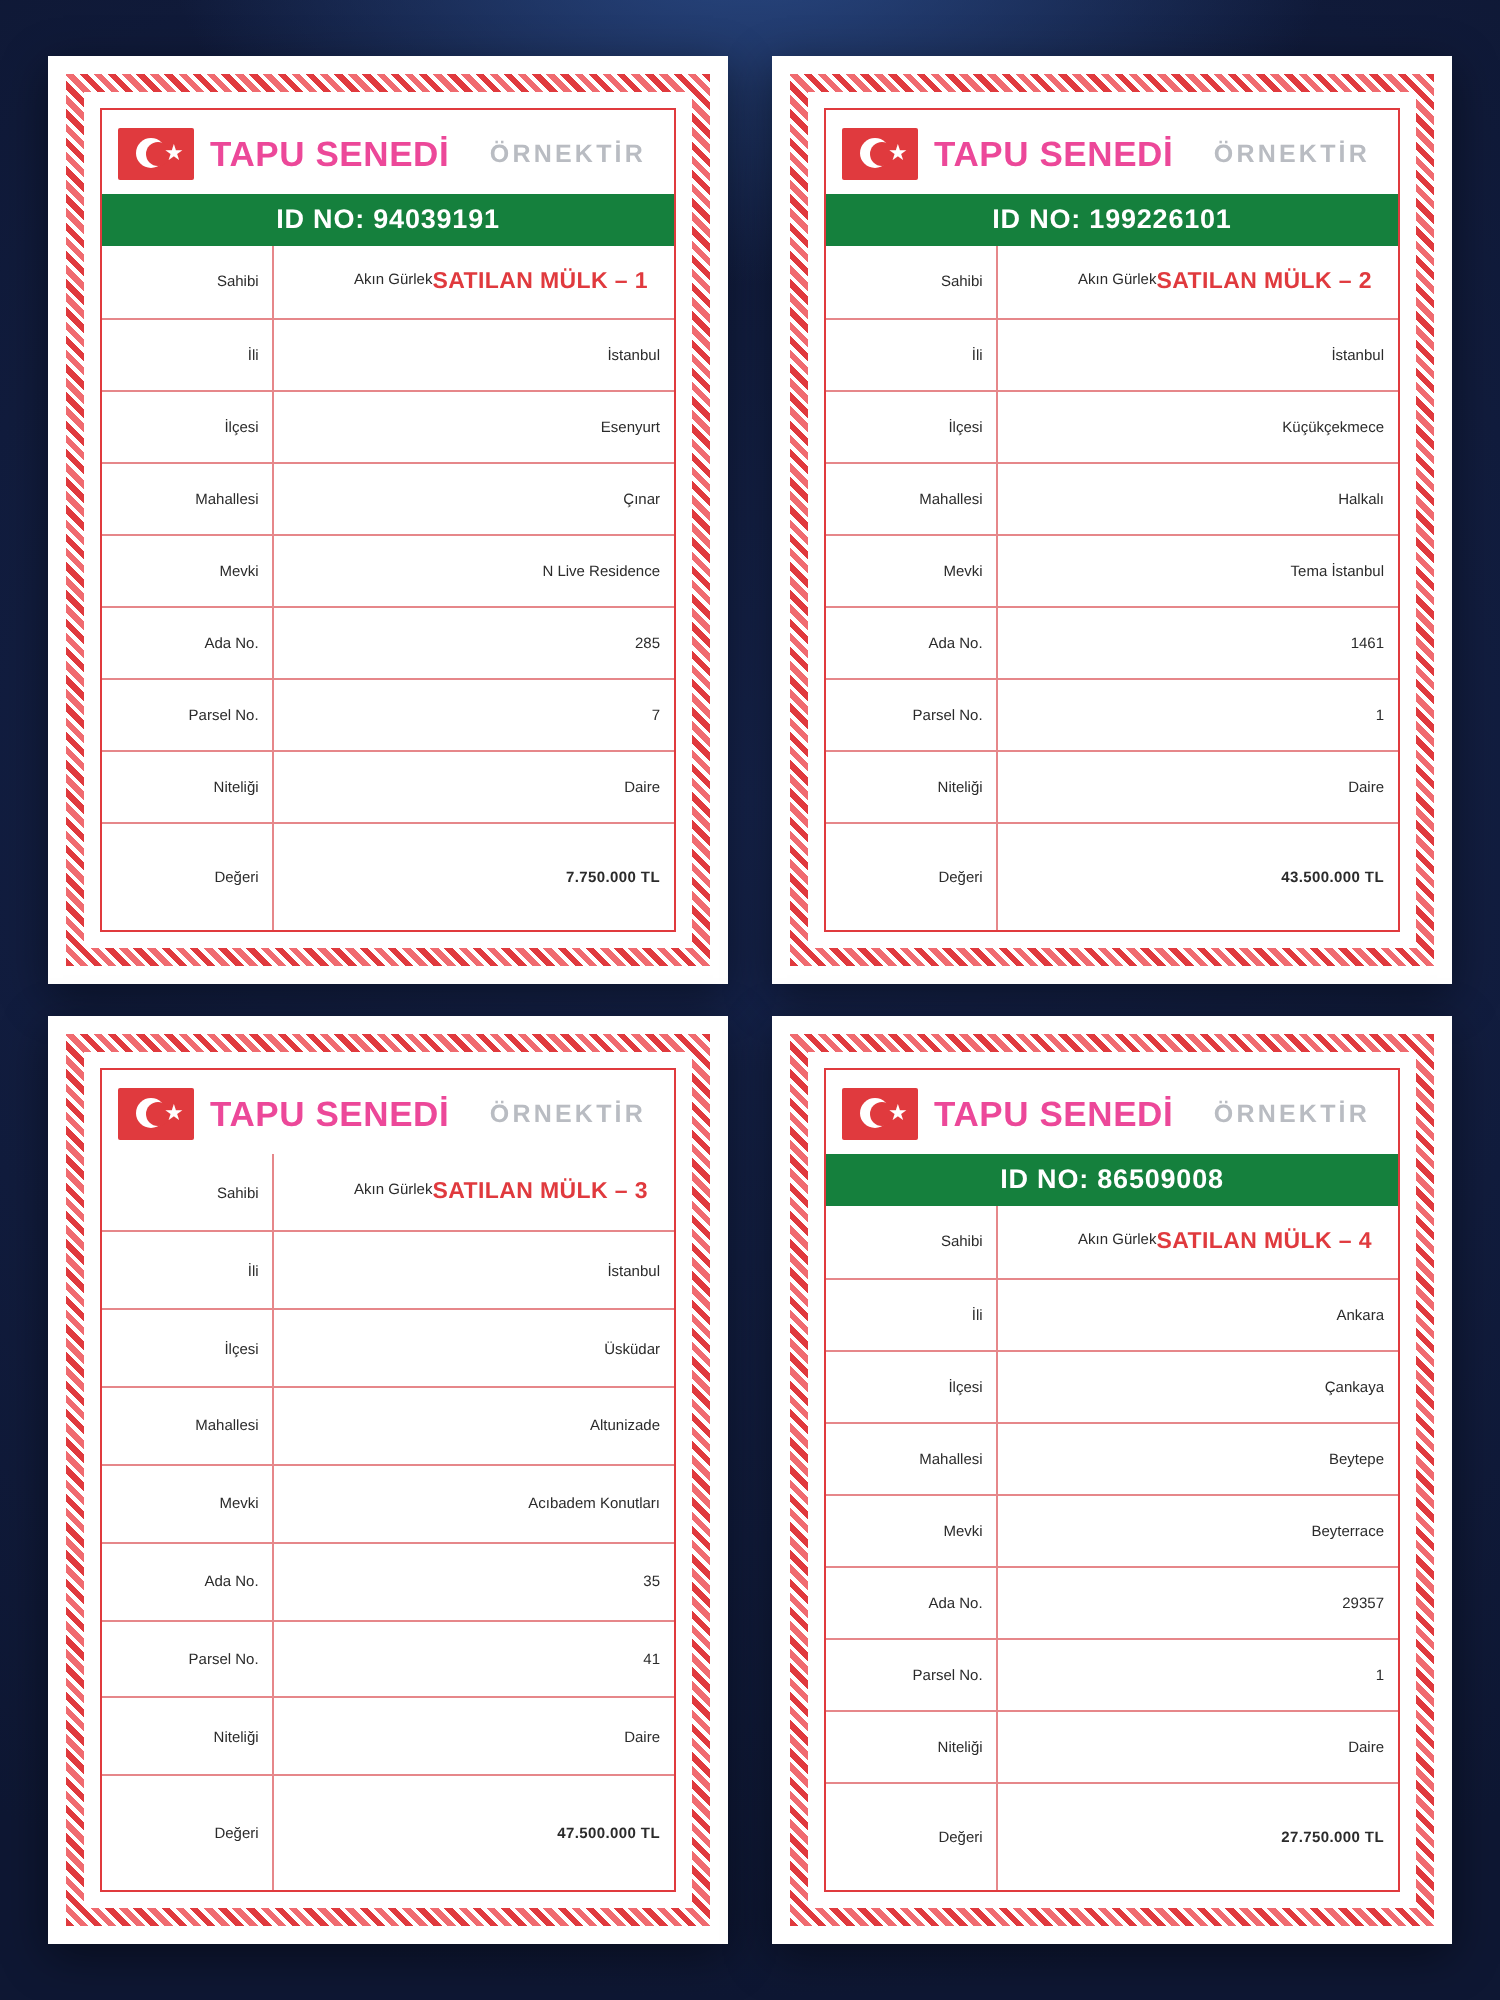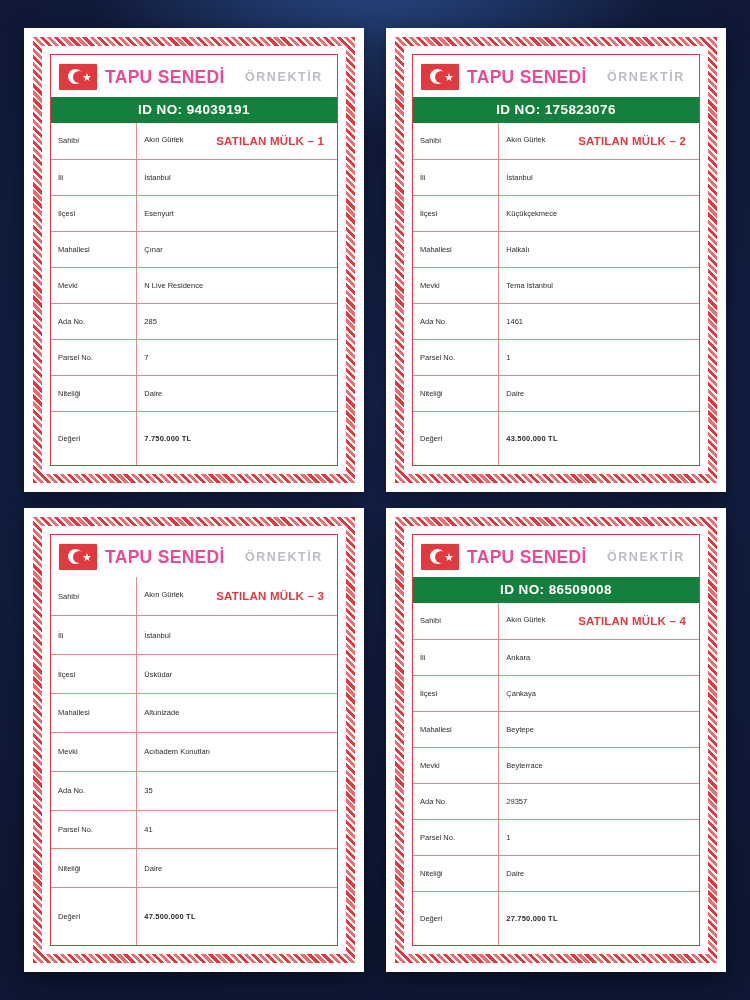--- a/index.html
+++ b/index.html
@@ -115,20 +115,21 @@
     font-size: 13.5px;
     font-weight: bold;
     padding: 5px 0 6px;
     letter-spacing: 0.4px;
   }
   table.fields {
     width: 100%;
     border-collapse: collapse;
     flex: 1;
     table-layout: fixed;
+    text-align: right;
   }
   table.fields td {
     border-top: 1px solid #e6878a;
     border-right: 1px solid #e6878a;
     font-size: 7.5px;
     color: #2b2b2b;
     padding: 0 7px;
     vertical-align: middle;
   }
   table.fields tr:first-child td { border-top: none; }
@@ -223,21 +224,21 @@
     <div class="border-frame">
       <div class="inner">
         <div class="deed-head">
           <div class="flag">
             <div class="crescent"></div>
               <div class="star">★</div>
           </div>
           <div class="deed-title">TAPU SENEDİ</div>
           <div class="sample-mark">ÖRNEKTİR</div>
         </div>
-        <div class="id-bar">ID NO: 175823076</div>
+        <div class="id-bar">ID NO: 199226101</div>
         <table class="fields">
           <tbody>
               <tr class="row-first">
             <td class="lbl">Sahibi</td>
             <td class="val">
               <span class="sold-tag">SATILAN MÜLK – 2</span>
               <span class="owner-val">Akın Gürlek</span>
             </td>
           </tr>
           <tr class="row-mid">

